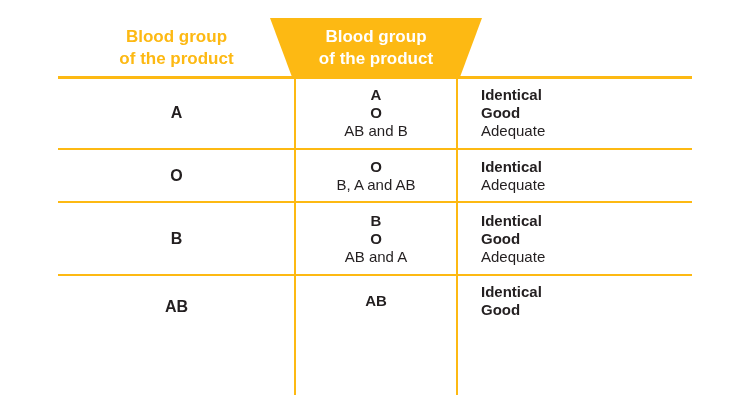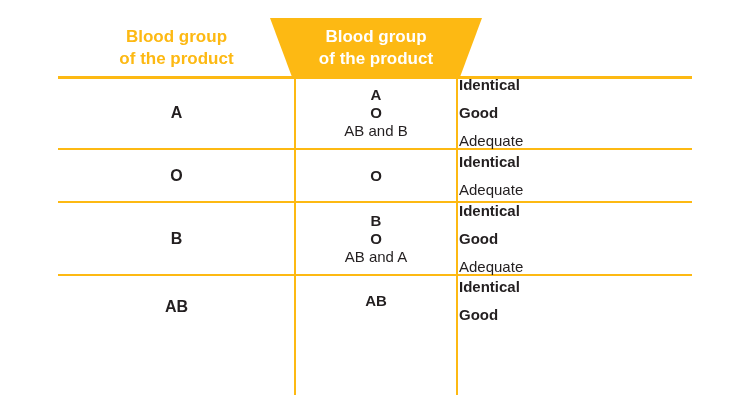--- a/index.html
+++ b/index.html
@@ -30,21 +30,21 @@
   .vl-1 { left:294px; } .vl-2 { left:456px; }
   
   .cell {
     position:absolute; display:flex; flex-direction:column; justify-content:center;
     font-size:15px; line-height:18px;
   }
   .cell.center { align-items:center; text-align:center; }
   .cell.left   { align-items:flex-start; text-align:left; }
   .col-patient { left:58px;  width:237px; }
   .col-product { left:296px; width:160px; }
-  .col-compat  { left:459px; width:211px;gap:10px; }
+  .col-compat  { left:481px; width:211px; }
   .r1  { top:77px;  height:72px; }
   .r2  { top:149px; height:53px; }
   .r3  { top:202px; height:73px; }
   .r4  { top:275px; height:52px; }
   .r4p { top:275px; height:63px; }
   .bold { font-weight:bold; }
   .patient-letter { font-size:16px; font-weight:bold; }
 </style>
 </head>
 <body>
@@ -81,20 +81,21 @@
     <div class="bold">Identical</div>
     <div class="bold">Good</div>
     <div>Adequate</div>
   </div>
 
   <div class="cell center col-patient r2">
     <div class="patient-letter">O</div>
   </div>
   <div class="cell center col-product r2">
     <div class="bold">O</div>
+    <div>B, A and AB</div>
   </div>
   <div class="cell left col-compat r2">
     <div class="bold">Identical</div>
     <div>Adequate</div>
   </div>
 
   <div class="cell center col-patient r3">
     <div class="patient-letter">B</div>
   </div>
   <div class="cell center col-product r3">

